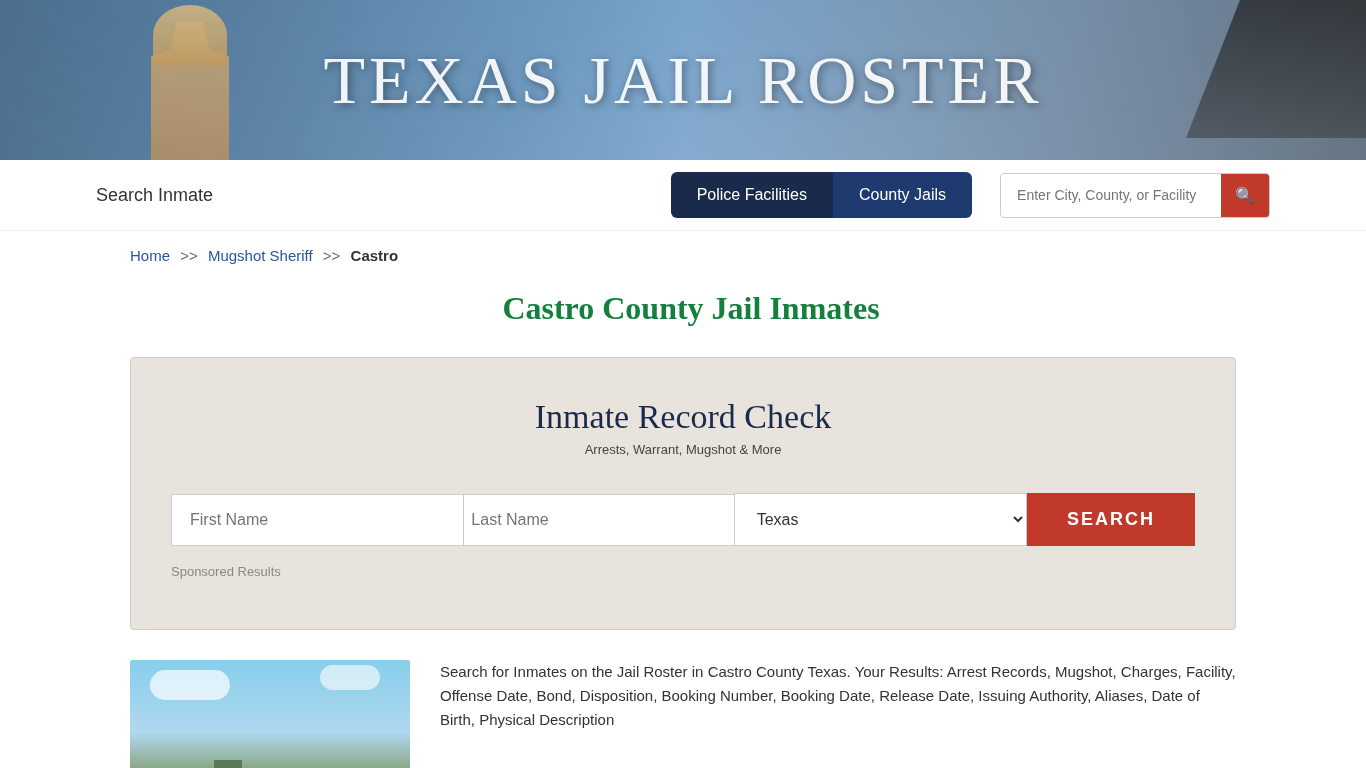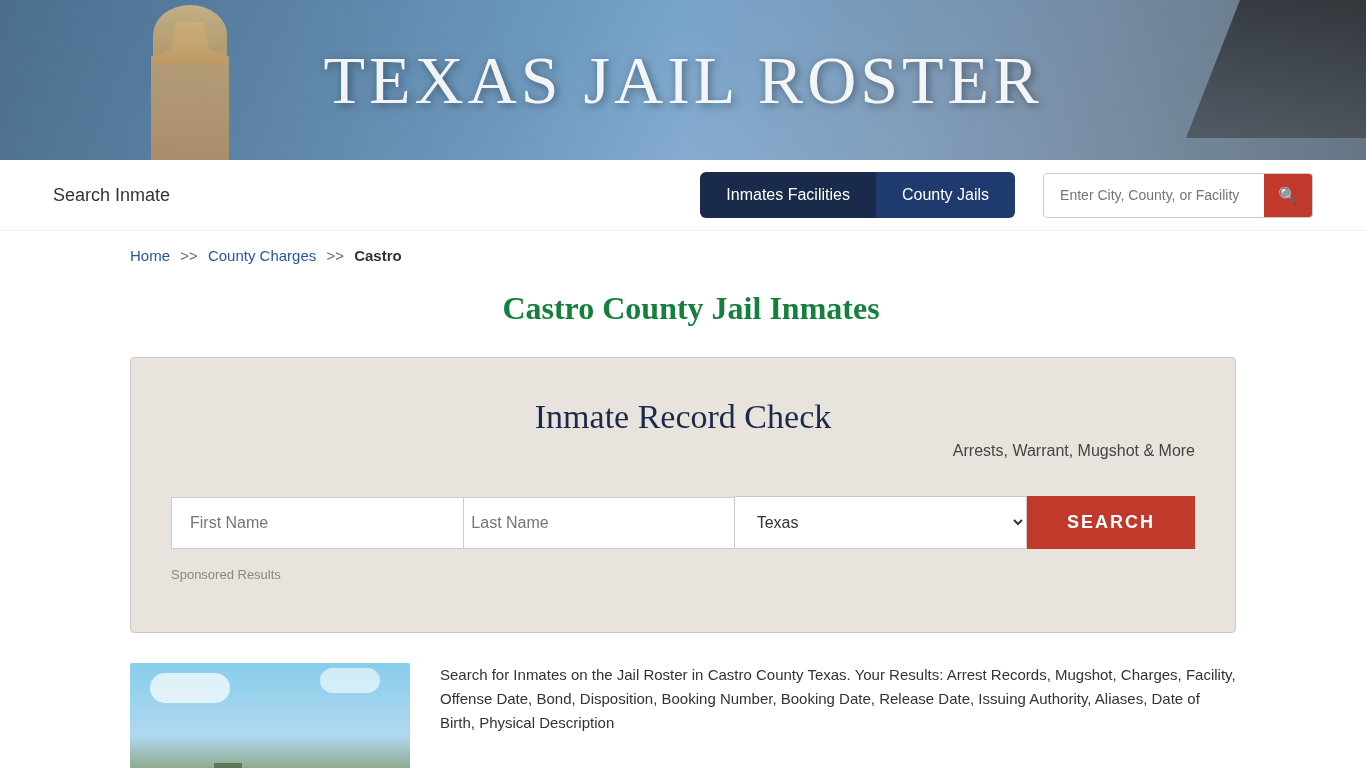--- a/index.html
+++ b/index.html
@@ -66,21 +66,21 @@
       height: 138px;
       background: linear-gradient(180deg, rgba(30,30,30,0.7) 0%, rgba(50,50,50,0.5) 100%);
       clip-path: polygon(30% 0%, 100% 0%, 100% 100%, 0% 100%);
       z-index: 1;
     }
 
     
     .nav-bar {
       display: flex;
       align-items: center;
-      padding: 12px 53px;
+      padding: 12px 96px;
       background: #fff;
       border-bottom: 1px solid #eee;
       gap: 20px;
     }
     .nav-search-label {
       font-size: 18px;
       color: #333;
       font-family: Arial, sans-serif;
       flex: 1;
     }
@@ -177,22 +177,22 @@
     }
     .record-check-title {
       text-align: center;
       font-size: 34px;
       font-family: 'Palatino Linotype', Palatino, Georgia, serif;
       color: #1a2a4a;
       font-weight: normal;
       margin-bottom: 6px;
     }
     .record-check-subtitle {
-      text-align: right;
-      font-size: 16px;
+      text-align: center;
+      font-size: 13px;
       color: #444;
       font-family: Arial, sans-serif;
       margin-bottom: 36px;
     }
     .record-check-form {
       display: flex;
       gap: 0;
       align-items: center;
     }
     .form-input-first {
@@ -307,35 +307,35 @@
   <div class="dome-shape"></div>
   <div class="keys-shape"></div>
   <div class="banner-title">
     <span>Texas Jail Roster</span>
   </div>
 </div>
 
 <div class="nav-bar">
   <div class="nav-search-label">Search Inmate</div>
   <div class="nav-buttons">
-    <button class="btn-police">Inmates Facilities</button>
+    <button class="btn-police">Police Facilities</button>
     <button class="btn-county">County Jails</button>
   </div>
   <div class="search-facility-wrap">
     <input class="search-facility-input" type="text" placeholder="Enter City, County, or Facility" style="">
     <button class="search-facility-btn">
       <span class="search-icon-white">🔍</span>
     </button>
   </div>
 </div>
 
 <div class="breadcrumb">
   <a href="#">Home</a>
   <span class="separator">&gt;&gt;</span>
-  <a href="#">County Charges</a>
+  <a href="#">Mugshot Sheriff</a>
   <span class="separator">&gt;&gt;</span>
   <span class="current">Castro</span>
 </div>
 
 <div class="page-title-wrap">
   <h1 class="page-title">Castro County Jail Inmates</h1>
 </div>
 
 <div class="record-check-box">
   <div class="record-check-title">Inmate Record Check</div>

